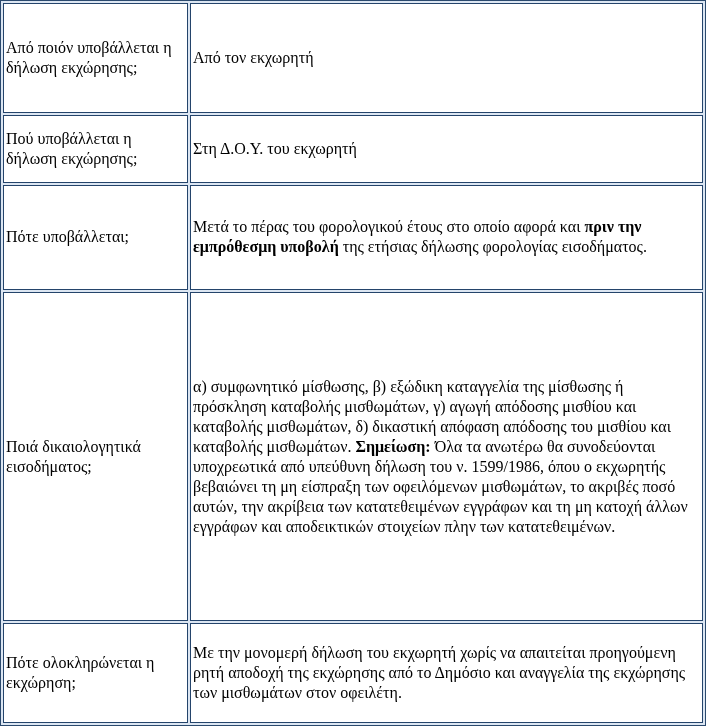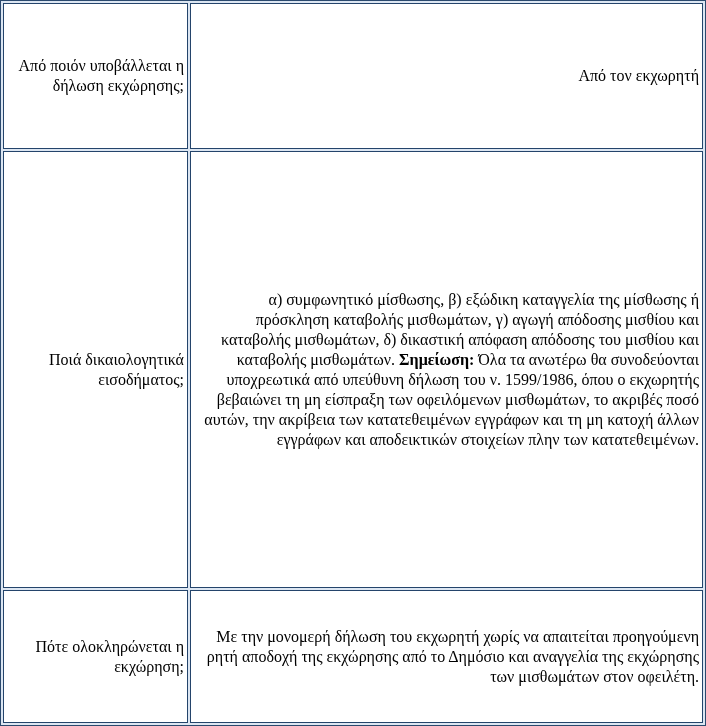--- a/index.html
+++ b/index.html
@@ -13,21 +13,20 @@
     table.qa {
       border-collapse: separate;
       border-spacing: 2px;
       width: 704px;
       height: 724px;
       font-family: "Liberation Serif", "DejaVu Serif", serif;
       font-size: 16px;
       line-height: 20px;
       color: #000;
       table-layout: fixed;
-      text-align: right;
     }
     table.qa td {
       background: #ffffff;
       border: 1px solid #24446b;
       padding: 1px 3px 1px 2px;
       vertical-align: middle;
     }
     td.q { width: 178px; }
     td.a { }
     b { font-weight: bold; }
@@ -35,20 +34,28 @@
 </head>
 <body>
 
 <div class="wrap">
 <table class="qa">
   <tbody>
         <tr style="height:75px">
     <td class="q">Από ποιόν υποβάλλεται η δήλωση εκχώρησης;</td>
     <td class="a">Από τον εκχωρητή</td>
   </tr>
+  <tr style="height:46px">
+    <td class="q">Πού υποβάλλεται η δήλωση εκχώρησης;</td>
+    <td class="a">Στη Δ.Ο.Υ. του εκχωρητή</td>
+  </tr>
+  <tr style="height:72px">
+    <td class="q">Πότε υποβάλλεται;</td>
+    <td class="a"><span>Μετά το πέρας του φορολογικού έτους στο οποίο αφορά και </span><b>πριν την εμπρόθεσμη  υποβολή</b><span> της ετήσιας δήλωσης φορολογίας εισοδήματος.</span></td>
+  </tr>
   <tr style="height:224px">
     <td class="q">Ποιά δικαιολογητικά εισοδήματος;</td>
     <td class="a"><span>α) συμφωνητικό μίσθωσης, β) εξώδικη καταγγελία της μίσθωσης ή πρόσκληση καταβολής μισθωμάτων, γ) αγωγή απόδοσης μισθίου και καταβολής μισθωμάτων, δ) δικαστική απόφαση απόδοσης του μισθίου και καταβολής μισθωμάτων. </span><b>Σημείωση:</b><span> Όλα τα ανωτέρω θα συνοδεύονται υποχρεωτικά από υπεύθυνη δήλωση του ν. 1599/1986, όπου ο εκχωρητής βεβαιώνει τη μη είσπραξη των οφειλόμενων μισθωμάτων, το ακριβές ποσό αυτών, την ακρίβεια των κατατεθειμένων εγγράφων και τη μη κατοχή άλλων εγγράφων και αποδεικτικών στοιχείων πλην των κατατεθειμένων.</span></td>
   </tr>
   <tr style="height:68px">
     <td class="q">Πότε ολοκληρώνεται η εκχώρηση;</td>
     <td class="a">Με την μονομερή δήλωση του εκχωρητή χωρίς να απαιτείται προηγούμενη ρητή αποδοχή της εκχώρησης από το Δημόσιο και αναγγελία της εκχώρησης των μισθωμάτων στον οφειλέτη.</td>
   </tr>
 </tbody>
     </table>

